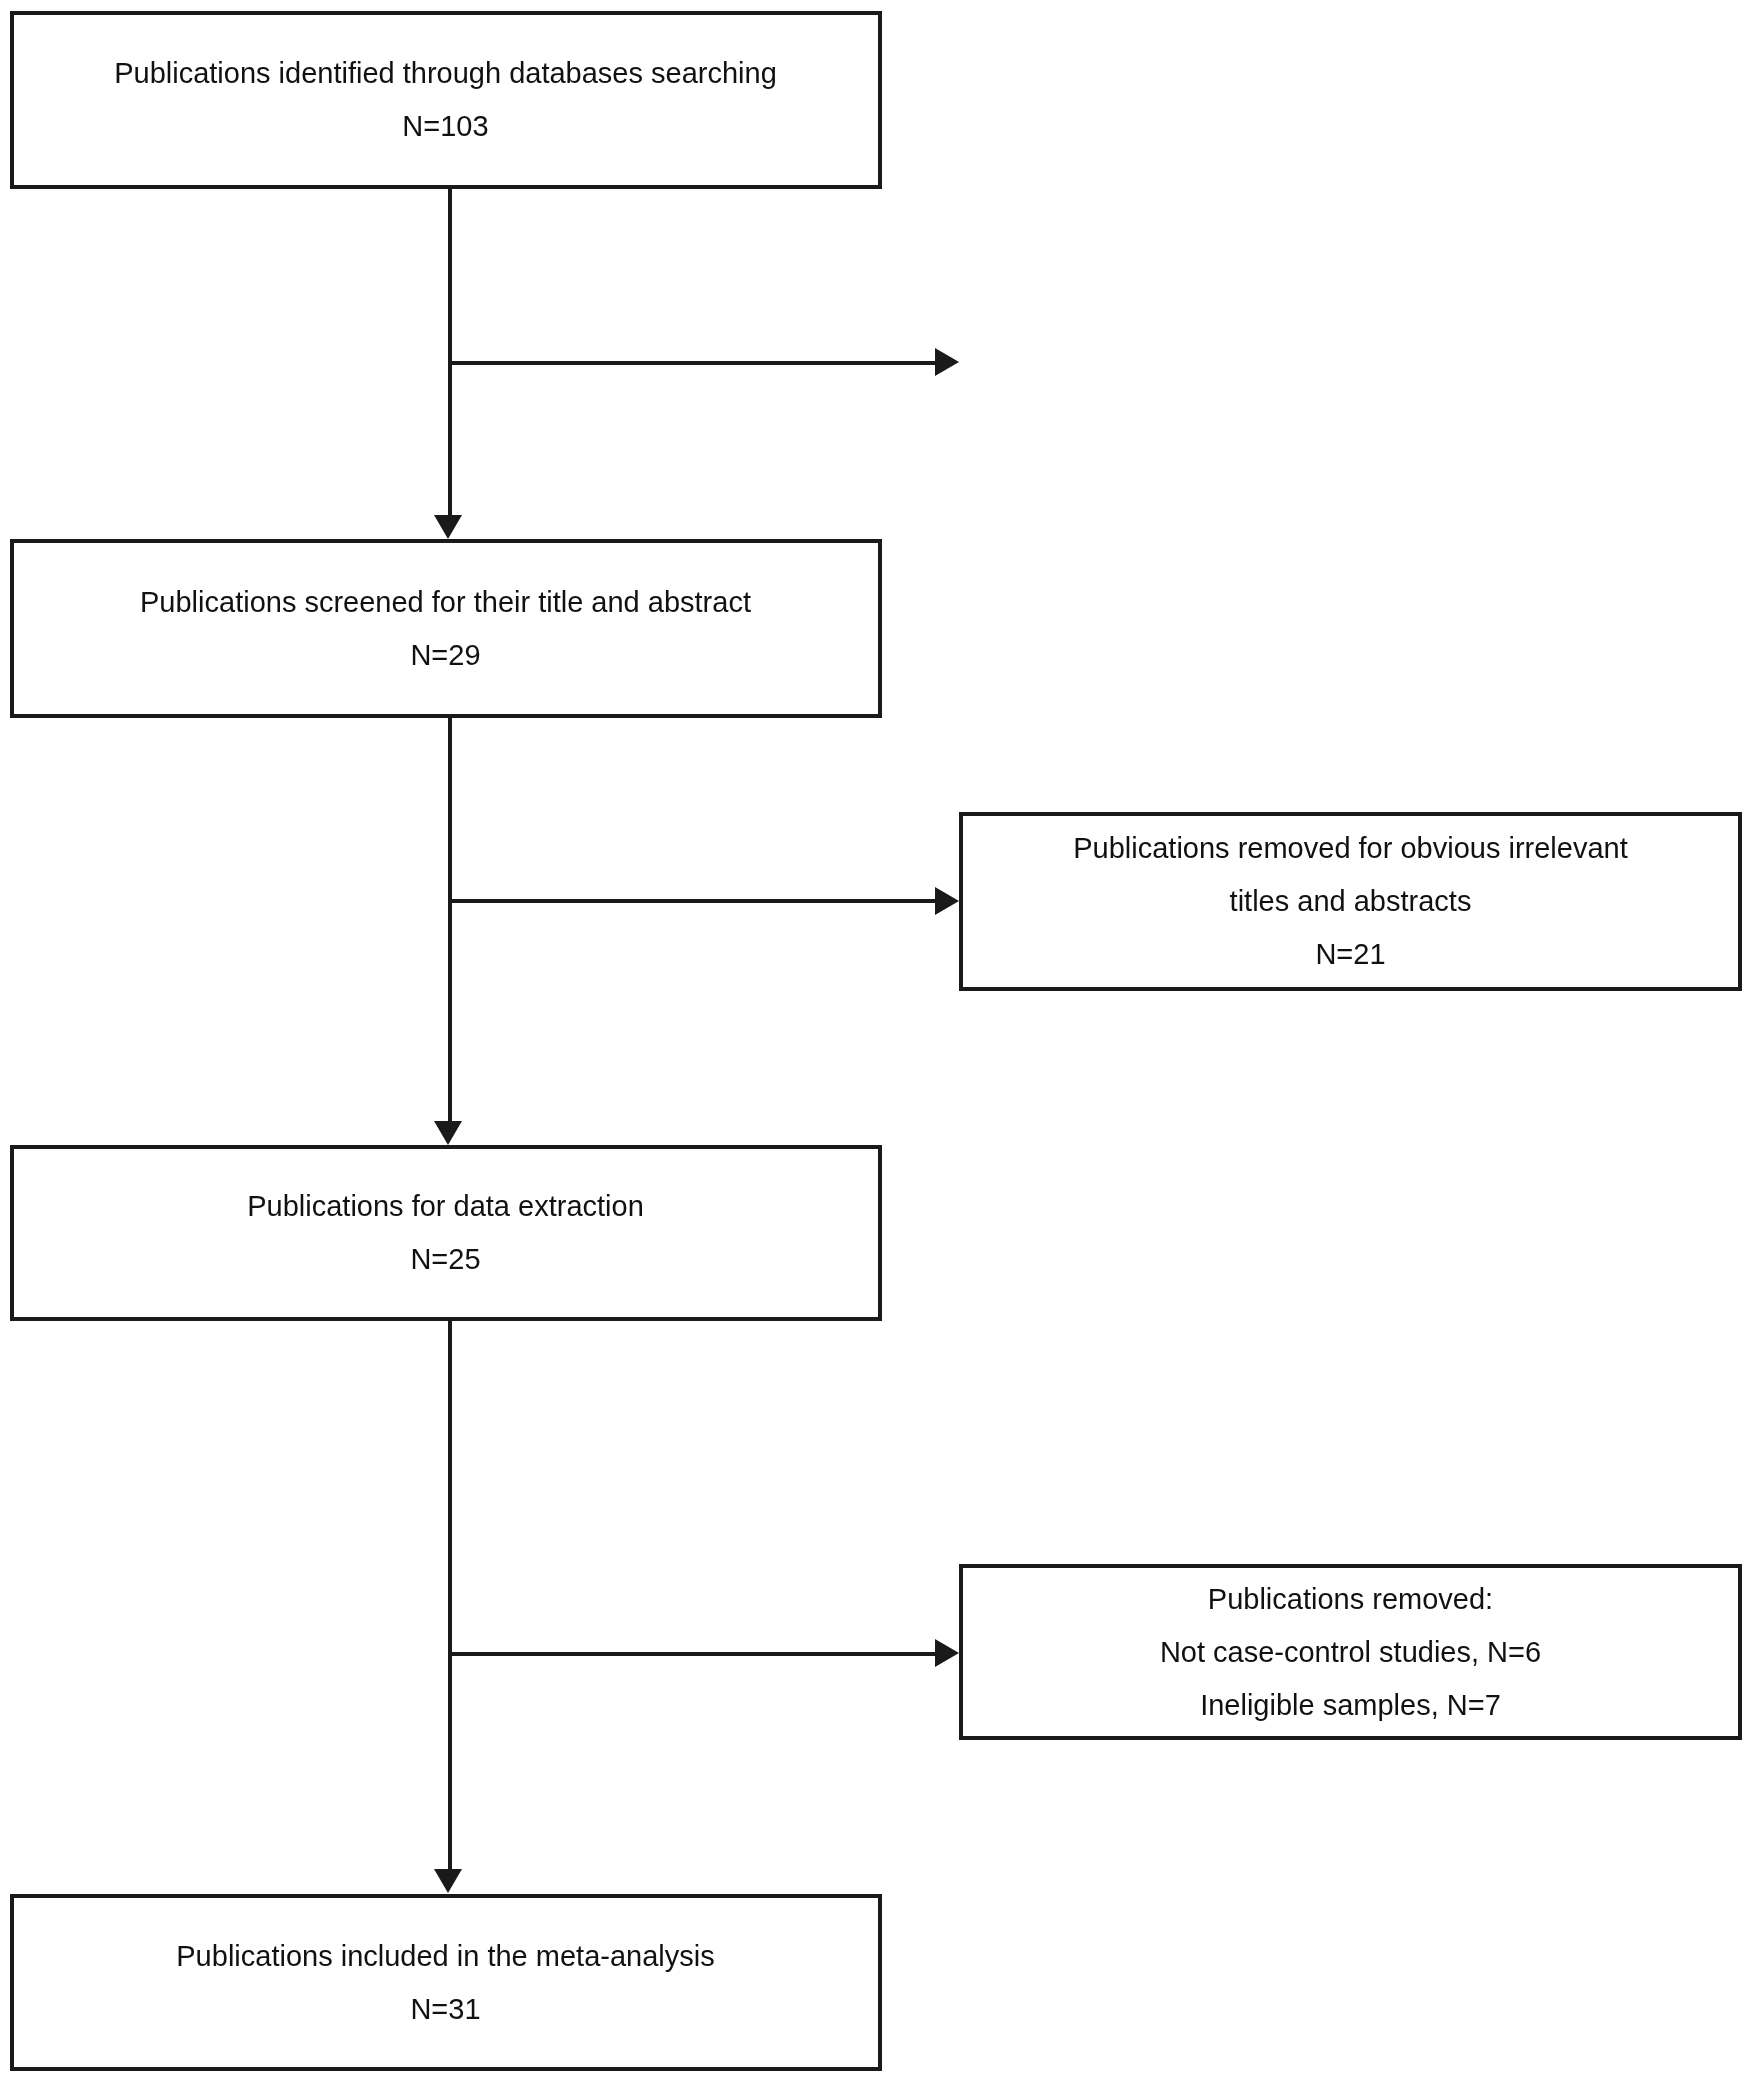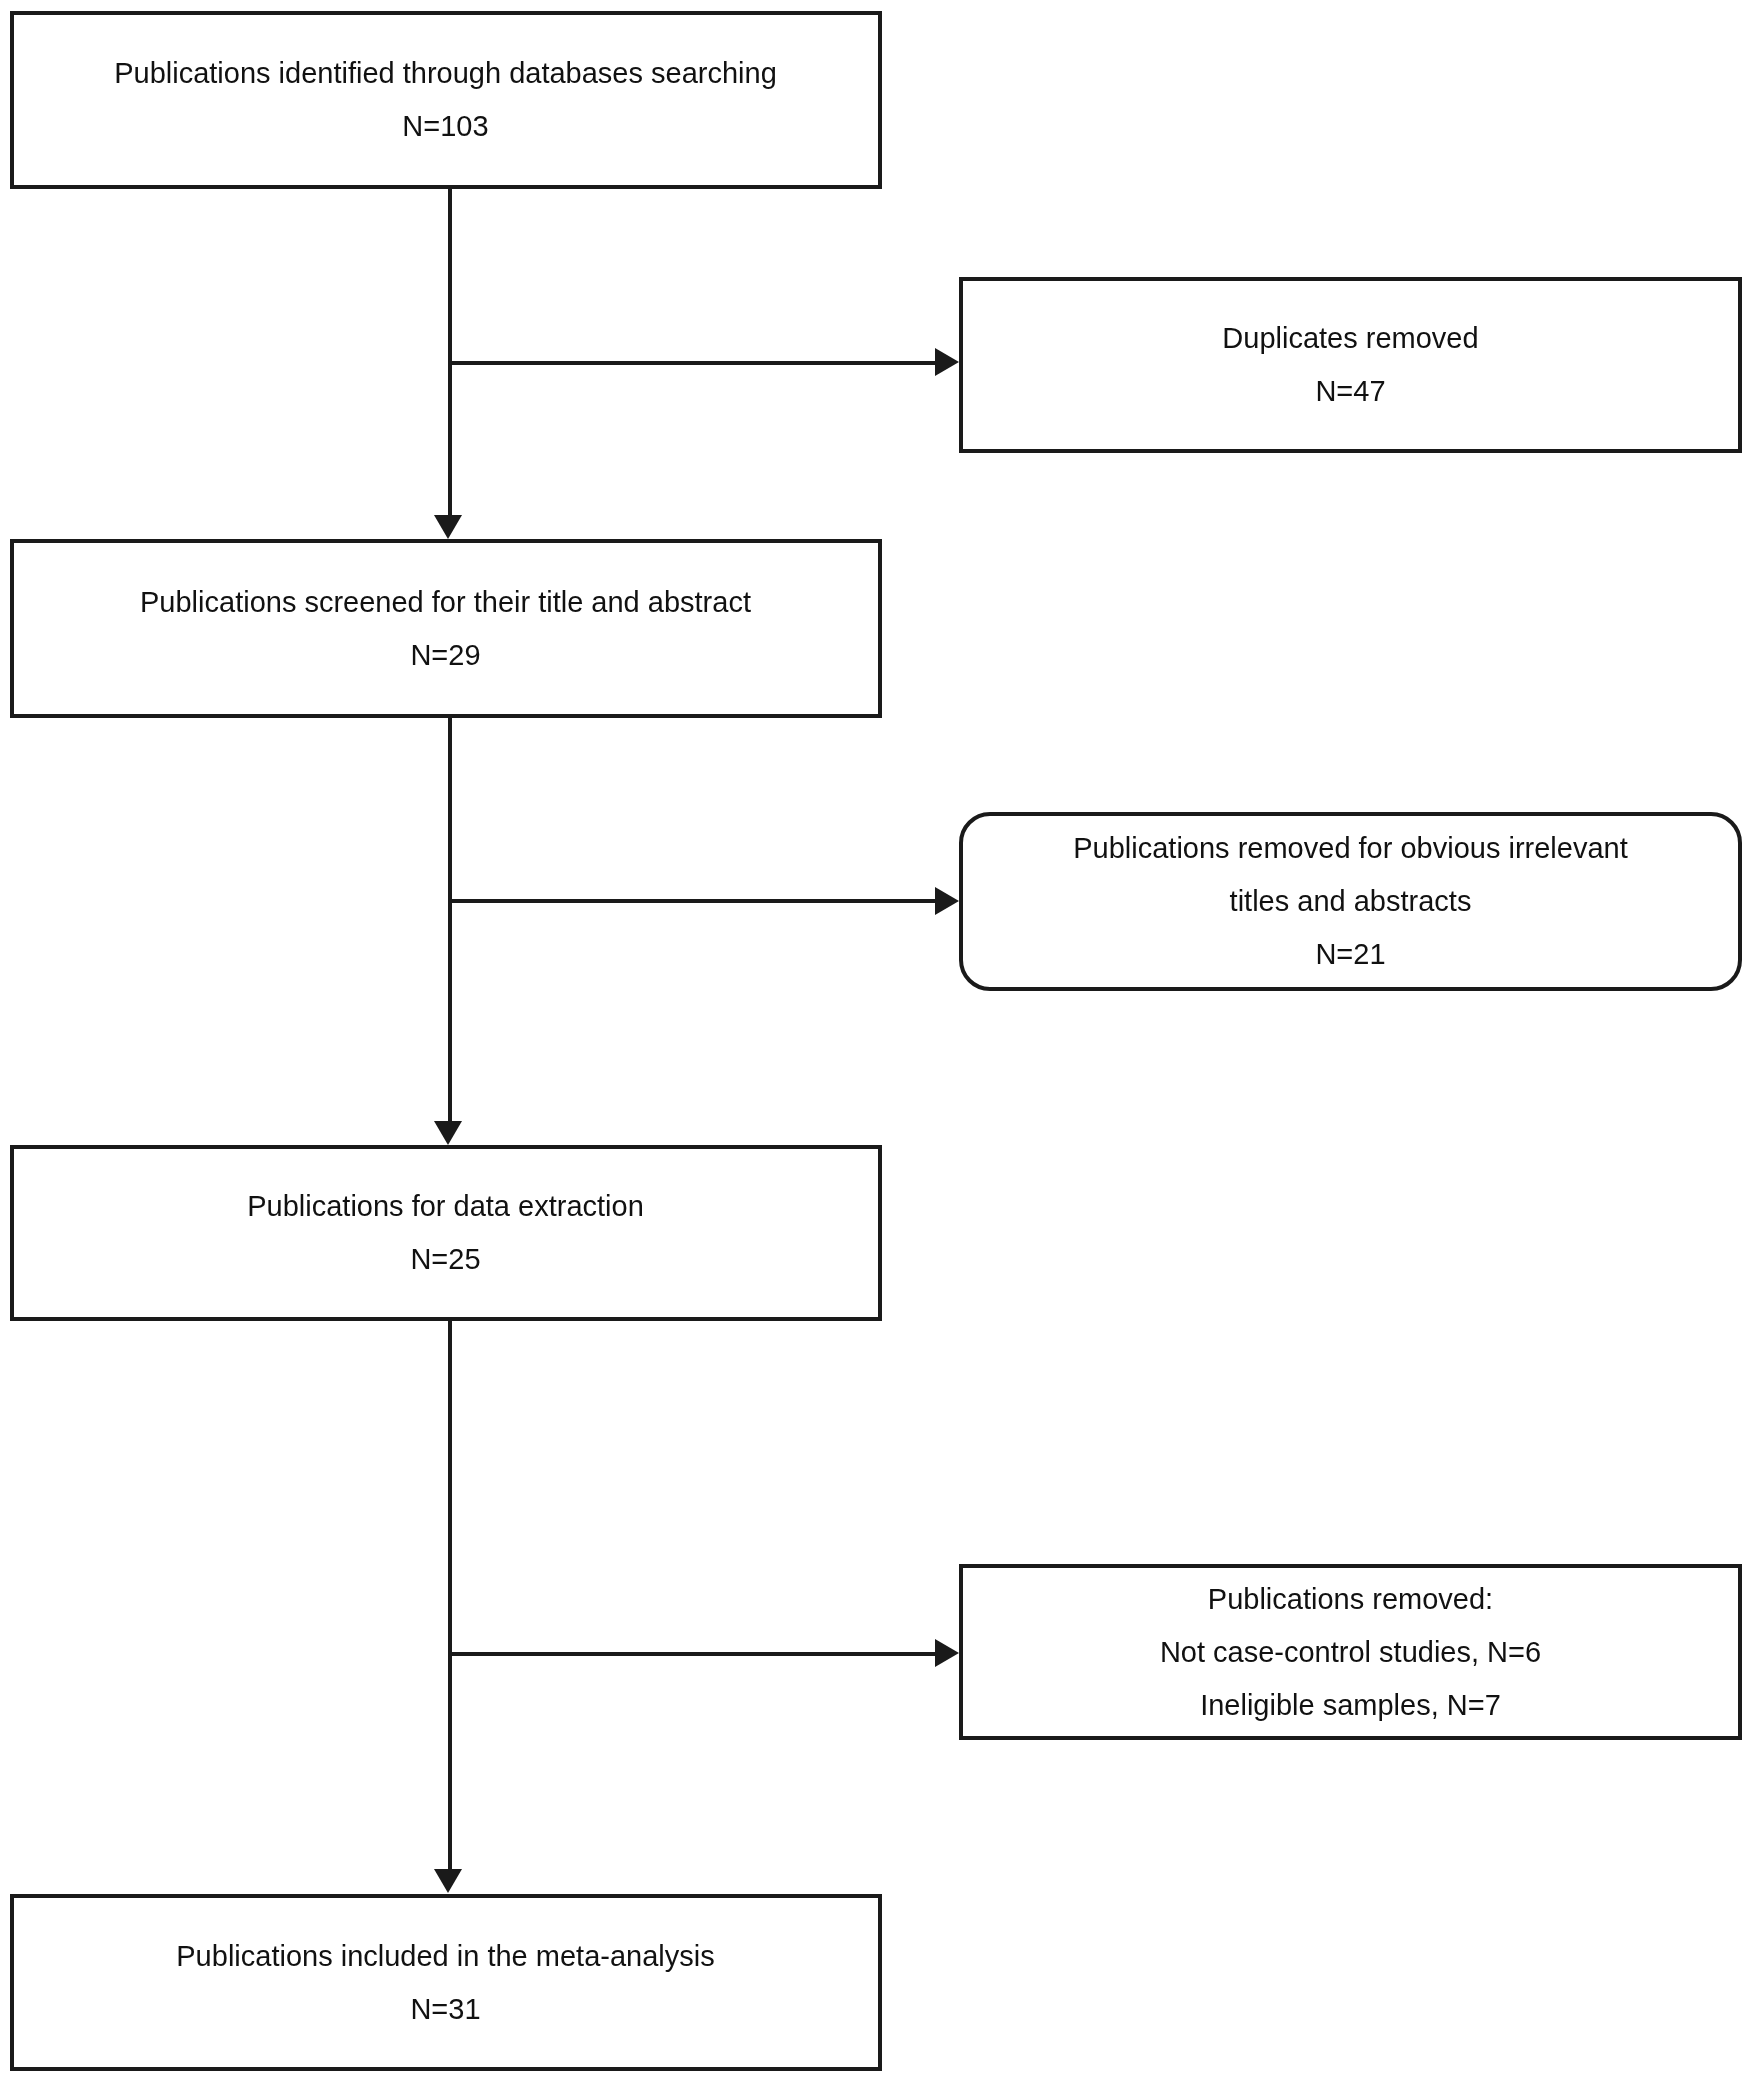--- a/index.html
+++ b/index.html
@@ -31,21 +31,21 @@
     color: #111111;
     padding: 0 17.3px;
   }
   
   #box-identified      { left: 9.5px;   top: 11.2px;   width: 872px; height: 178px; }
   #box-screened        { left: 9.5px;   top: 539px;  width: 872px; height: 179px; }
   #box-data-extraction { left: 9.5px;   top: 1145px; width: 872px; height: 176px; }
   #box-included        { left: 9.5px;   top: 1894px; width: 872px; height: 177px; }
   
   #box-duplicates      { left: 959px; top: 277px;  width: 783px;  height: 176px; }
-  #box-irrelevant      { left: 959px; top: 812px;  width: 783px;  height: 179px; border-radius: 31px; }
+  #box-irrelevant      { left: 959px; top: 812px;  width: 783px;  height: 179px; }
   #box-ineligible      { left: 959px; top: 1564px; width: 783px;  height: 176px; }
 
   .vline { position: absolute; width: 3.5px; background: #1a1a1a; }
   .hline { position: absolute; height: 3.5px; background: #1a1a1a; }
 
   #spine-1 { left: 448px; top: 189px;  height: 328px; }
   #spine-2 { left: 448px; top: 718px;  height: 405px; }
   #spine-3 { left: 448px; top: 1321px; height: 550px; }
 
   #branch-1 { left: 450px; top: 361px;  width: 485px; }
@@ -89,24 +89,20 @@
   <div class="arrow-down" id="arrowhead-to-included"></div>
   <div class="arrow-right" id="arrowhead-to-duplicates"></div>
   <div class="arrow-right" id="arrowhead-to-irrelevant"></div>
   <div class="arrow-right" id="arrowhead-to-ineligible"></div>
 
   <div class="flow-box" id="box-identified">
     <div class="box-text">Publications identified through databases searching
 N=103</div>
   </div>
 
-  <div class="flow-box" id="box-duplicates">
-    <div class="box-text">Duplicates removed
-N=47</div>
-  </div>
 
   <div class="flow-box" id="box-screened">
     <div class="box-text">Publications screened for their title and abstract
 N=29</div>
   </div>
 
   <div class="flow-box" id="box-irrelevant">
     <div class="box-text">Publications removed for obvious irrelevant
 titles and abstracts
 N=21</div>

